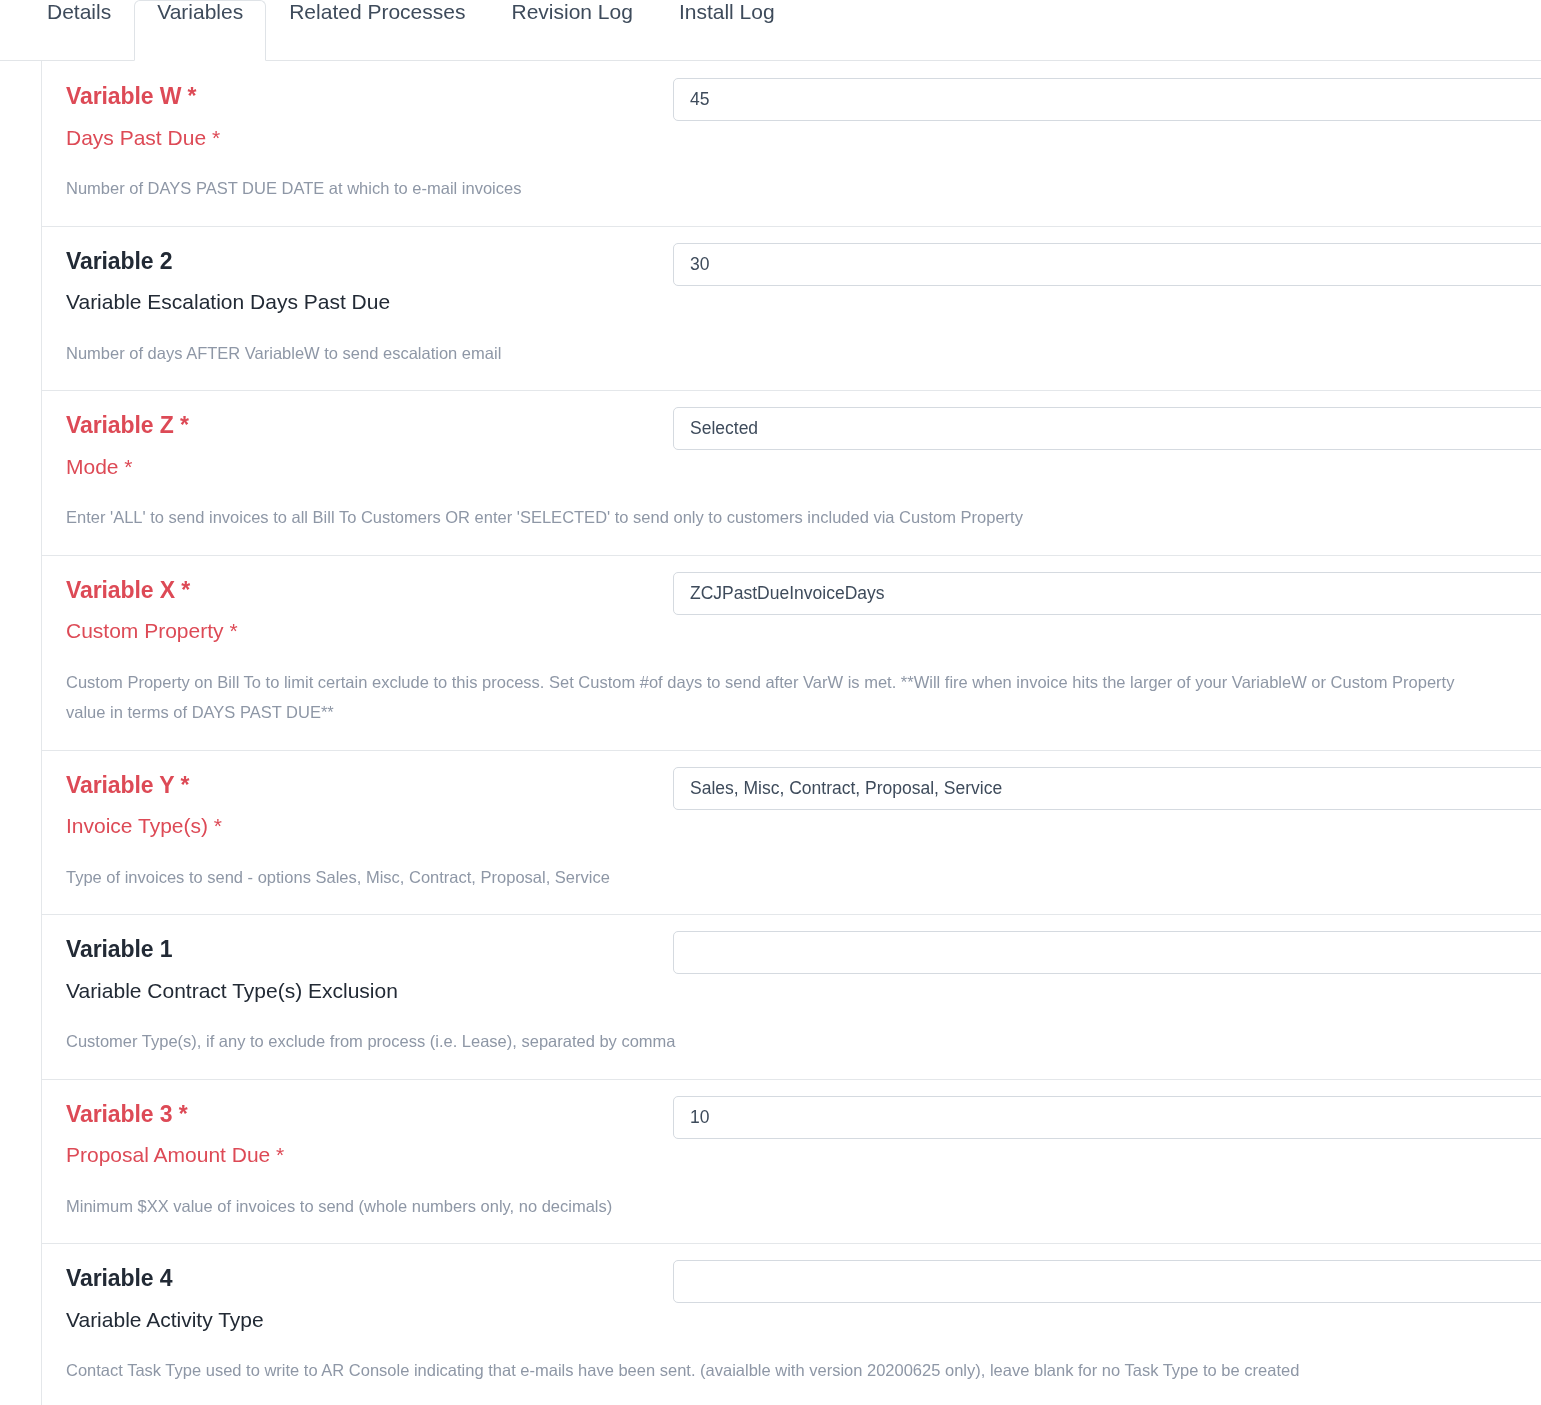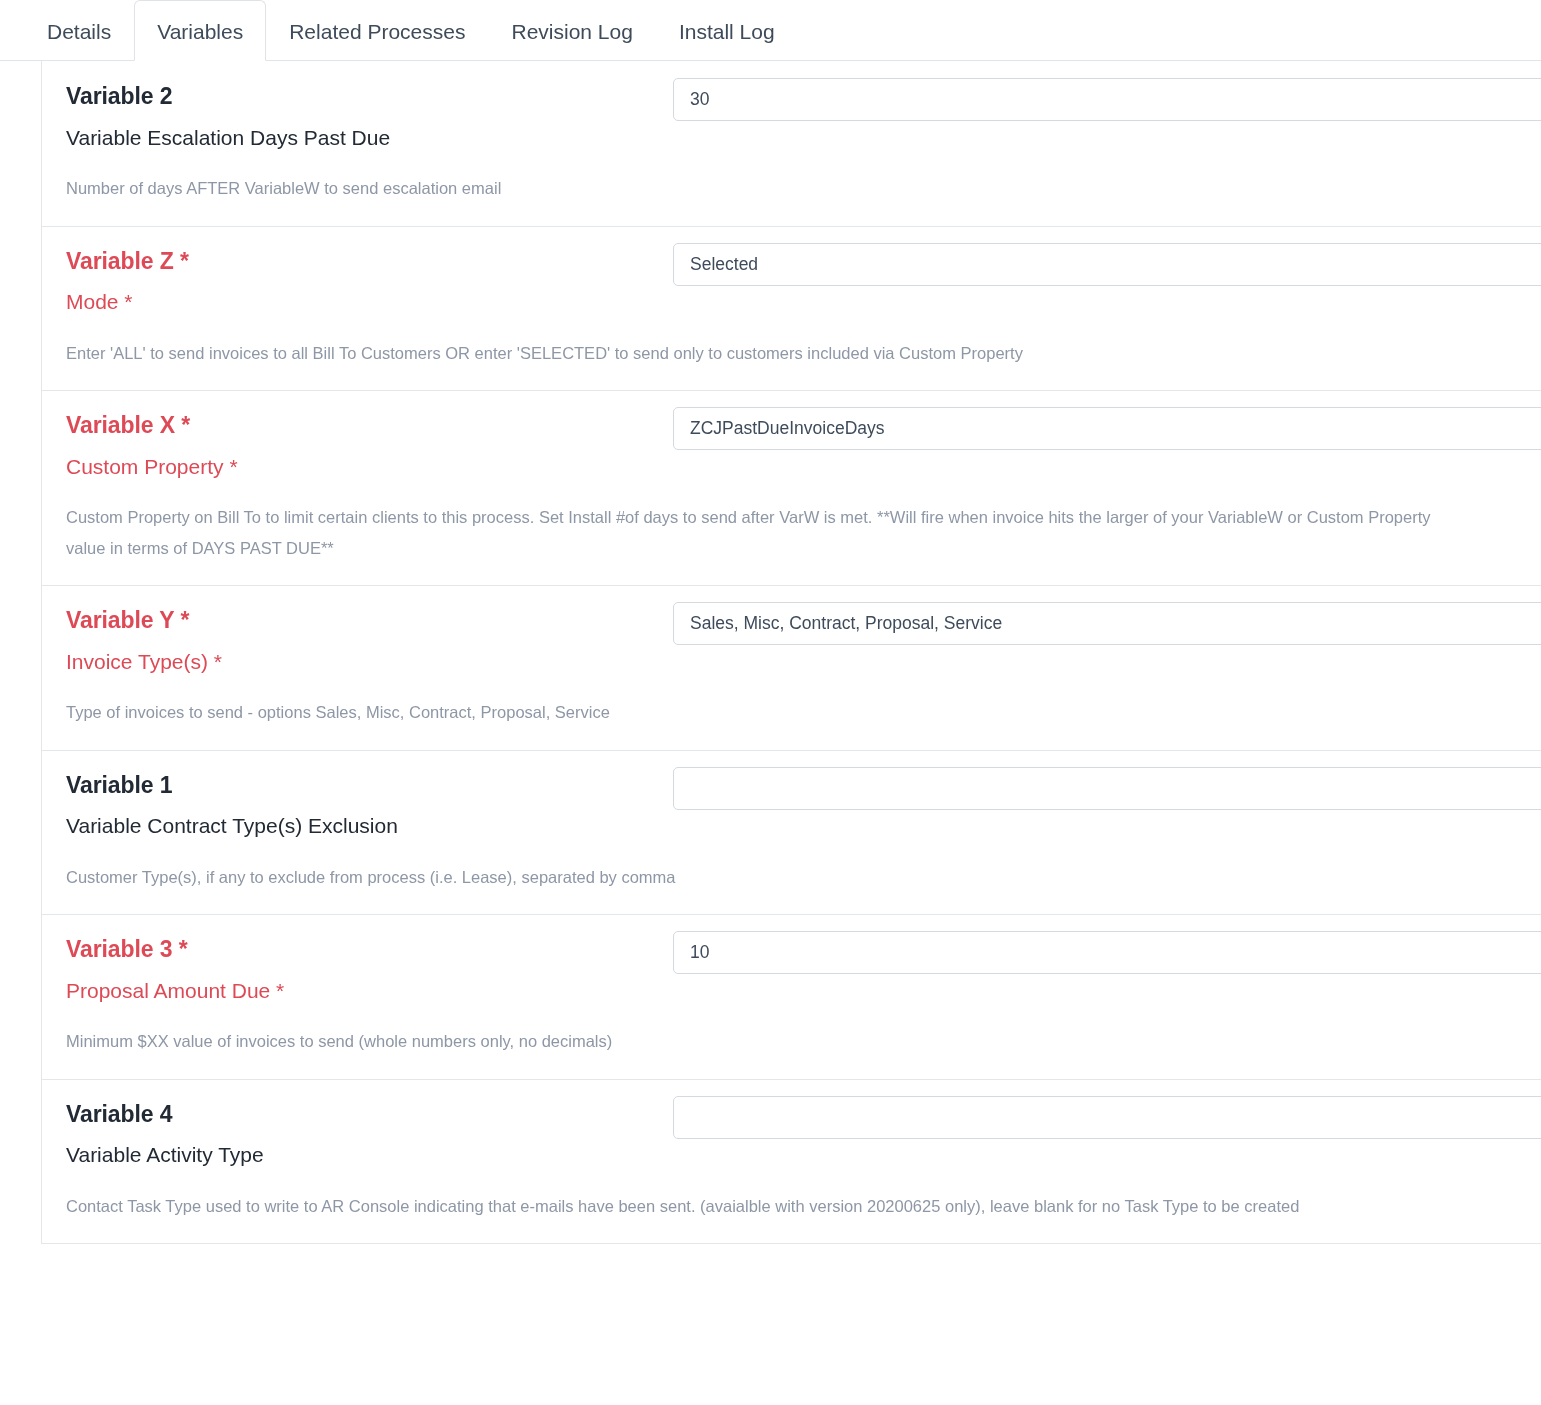--- a/index.html
+++ b/index.html
@@ -34,21 +34,20 @@
     color: #3e4b5b;
     padding: 0 22px 18px 22px;
     cursor: pointer;
     white-space: nowrap;
     background: transparent;
     border: 1px solid transparent;
     border-bottom: none;
     box-sizing: border-box;
     height: 60px;
     display: flex;
-    align-items: flex-end;
     border-radius: 6px 6px 0 0;
   }
   .tab.active {
     font-weight: normal;
     background: #ffffff;
     border: 1px solid #dfe3e7;
     border-bottom: 1px solid #ffffff;
     margin-bottom: -1px;
     height: 61px;
     z-index: 2;
@@ -137,41 +136,49 @@
     </div>
     <div class="tab">
       <span>Revision Log</span>
     </div>
     <div class="tab">
       <span>Install Log</span>
     </div>
   </div>
 
 <div class="panel" id="panel">
+    <div class="var-row required">
+      <div class="var-inner">
+        <div class="var-title">Variable W *</div>
+        <div class="var-subtitle">Days Past Due *</div>
+        <div class="var-desc">Number of DAYS PAST DUE DATE at which to e-mail invoices</div>
+        <input type="text" class="var-input" placeholder="" value="45" style="">
+      </div>
+    </div>
     <div class="var-row normal">
       <div class="var-inner">
         <div class="var-title">Variable 2</div>
         <div class="var-subtitle">Variable Escalation Days Past Due</div>
         <div class="var-desc">Number of days AFTER VariableW to send escalation email</div>
         <input type="text" class="var-input" placeholder="" value="30" style="">
       </div>
     </div>
     <div class="var-row required">
       <div class="var-inner">
         <div class="var-title">Variable Z *</div>
         <div class="var-subtitle">Mode *</div>
         <div class="var-desc">Enter 'ALL' to send invoices to all Bill To Customers OR enter 'SELECTED' to send only to customers included via Custom Property</div>
         <input type="text" class="var-input" placeholder="" value="Selected" style="">
       </div>
     </div>
     <div class="var-row required">
       <div class="var-inner">
         <div class="var-title">Variable X *</div>
         <div class="var-subtitle">Custom Property *</div>
-        <div class="var-desc">Custom Property on Bill To to limit certain clients to this process. Set Install #of days to send after VarW is met. **Will fire when invoice hits the larger of your VariableW or Custom Property value in terms of DAYS PAST DUE**</div>
+        <div class="var-desc">Custom Property on Bill To to limit certain exclude to this process. Set Custom #of days to send after VarW is met. **Will fire when invoice hits the larger of your VariableW or Custom Property value in terms of DAYS PAST DUE**</div>
         <input type="text" class="var-input" placeholder="" value="ZCJPastDueInvoiceDays" style="">
       </div>
     </div>
     <div class="var-row required">
       <div class="var-inner">
         <div class="var-title">Variable Y *</div>
         <div class="var-subtitle">Invoice Type(s) *</div>
         <div class="var-desc">Type of invoices to send - options Sales, Misc, Contract, Proposal, Service</div>
         <input type="text" class="var-input" placeholder="" value="Sales, Misc, Contract, Proposal, Service" style="">
       </div>

